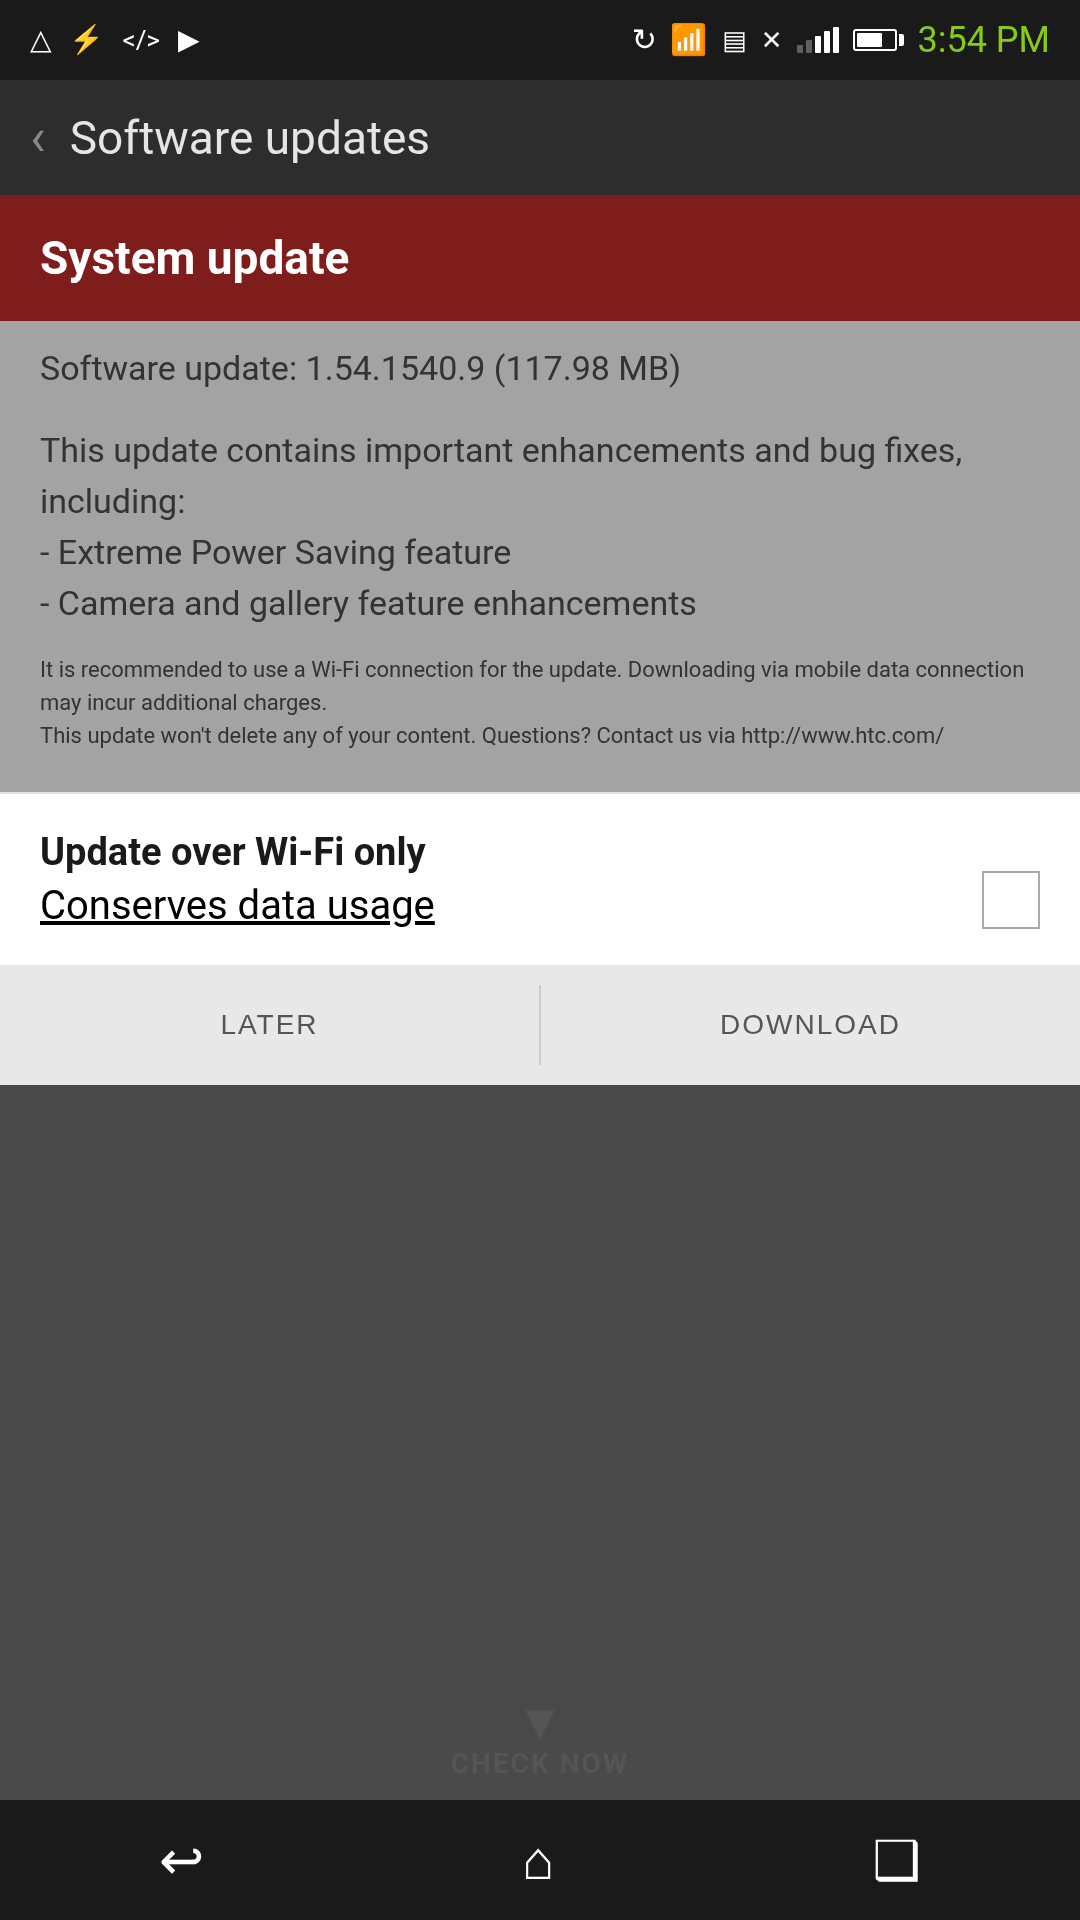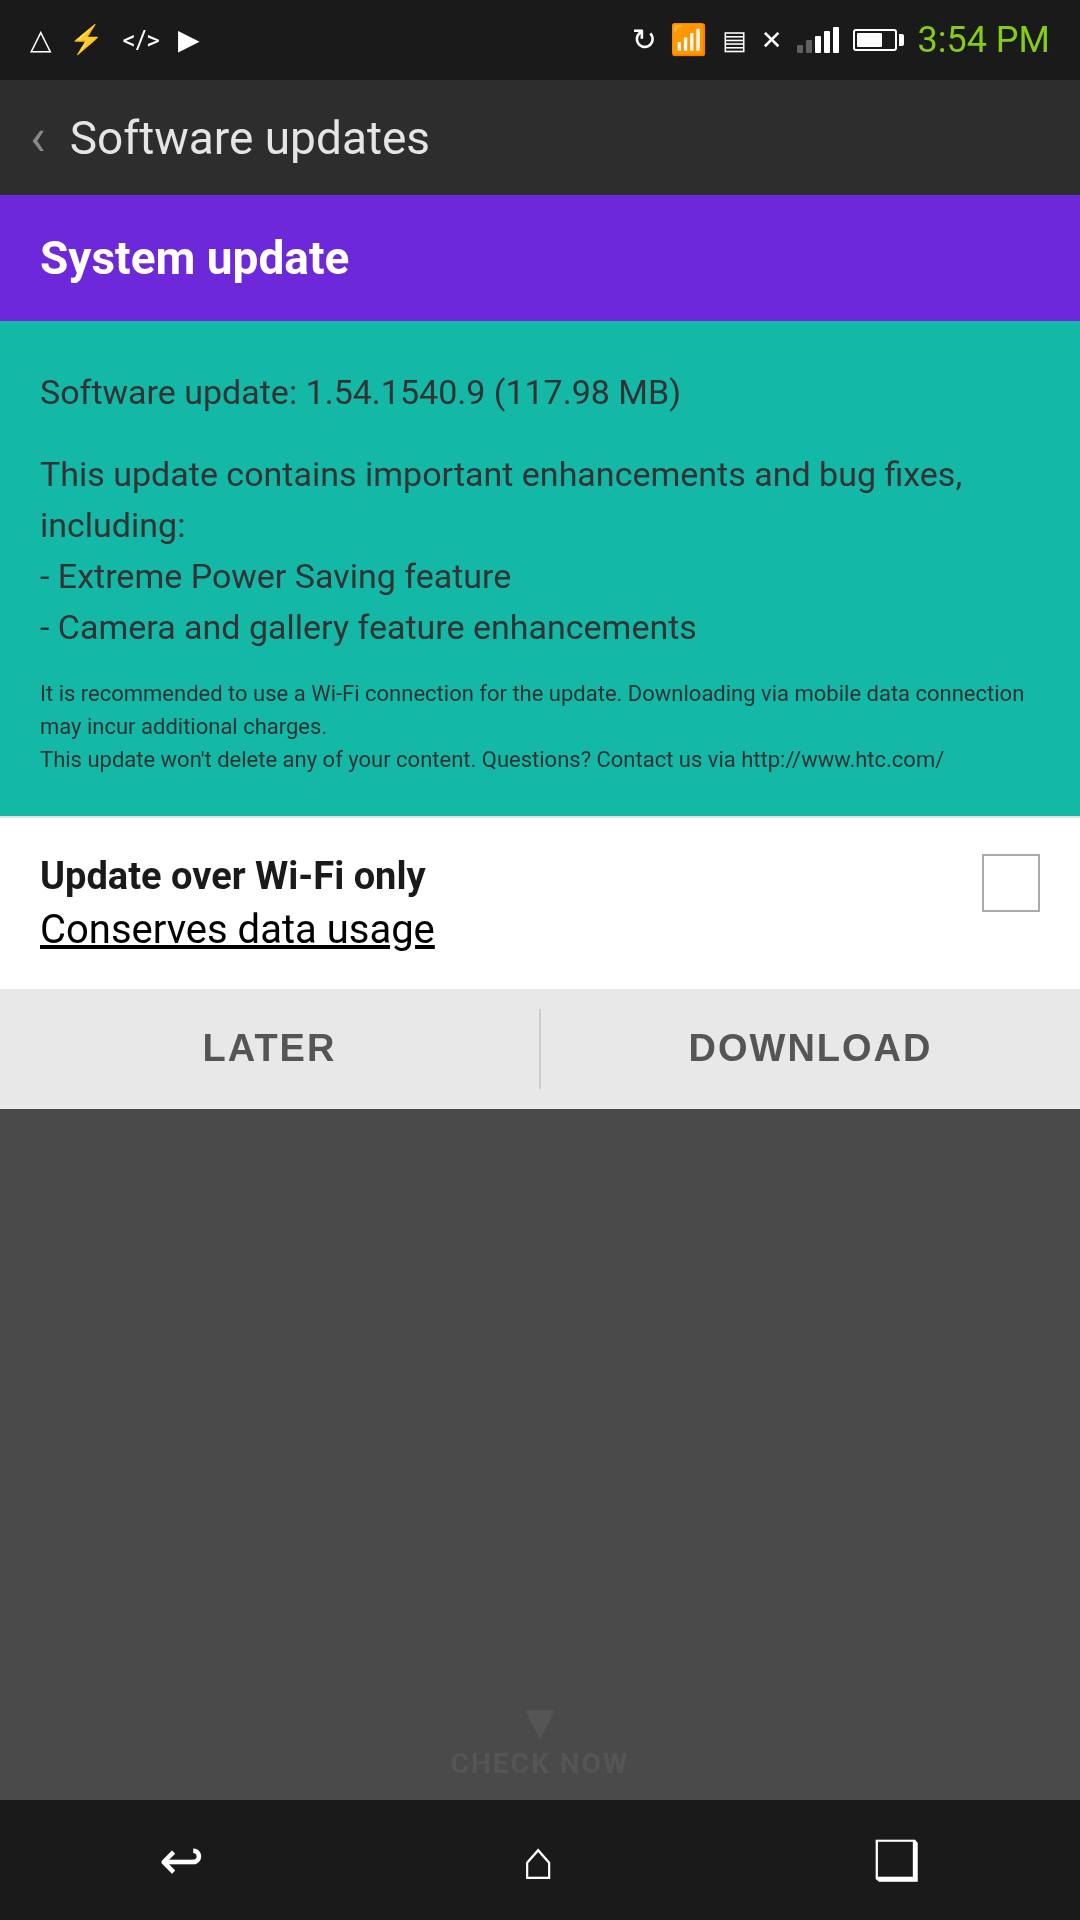--- a/index.html
+++ b/index.html
@@ -118,34 +118,34 @@
       padding-top: 0;
     }
 
     .dialog {
       width: 100%;
       background: transparent;
     }
 
     
     .dialog-header {
-      background: #6d28d9;
+      background: #7f1d1d;
       padding: 36px 40px 36px 40px;
     }
 
     .dialog-header-title {
       color: #ffffff;
       font-size: 46px;
       font-weight: 700;
     }
 
     
     .dialog-body {
-      background: #14b8a6;
-      padding: 48px 40px 0 40px;
+      background: #a3a3a3;
+      padding: 24px 40px 0 40px;
     }
 
     .update-version {
       color: #333;
       font-size: 34px;
       line-height: 1.4;
       margin-bottom: 32px;
     }
 
     .update-description {
@@ -168,21 +168,21 @@
       height: 2px;
       background: #e0e0e0;
       margin: 0;
     }
 
     
     .wifi-only-row {
       background: #ffffff;
       padding: 36px 40px;
       display: flex;
-      align-items: flex-start;
+      align-items: flex-end;
       justify-content: space-between;
     }
 
     .wifi-only-text {
       flex: 1;
     }
 
     .wifi-only-title {
       color: #1a1a1a;
       font-size: 38px;
@@ -213,22 +213,22 @@
     }
 
     .footer-btn {
       flex: 1;
       display: flex;
       align-items: center;
       justify-content: center;
       background: transparent;
       border: none;
       cursor: pointer;
-      font-size: 38px;
-      font-weight: 700;
+      font-size: 28px;
+      font-weight: 400;
       color: #555;
       letter-spacing: 2px;
     }
 
     .footer-divider {
       width: 2px;
       background: #ccc;
       margin: 20px 0;
     }
 

